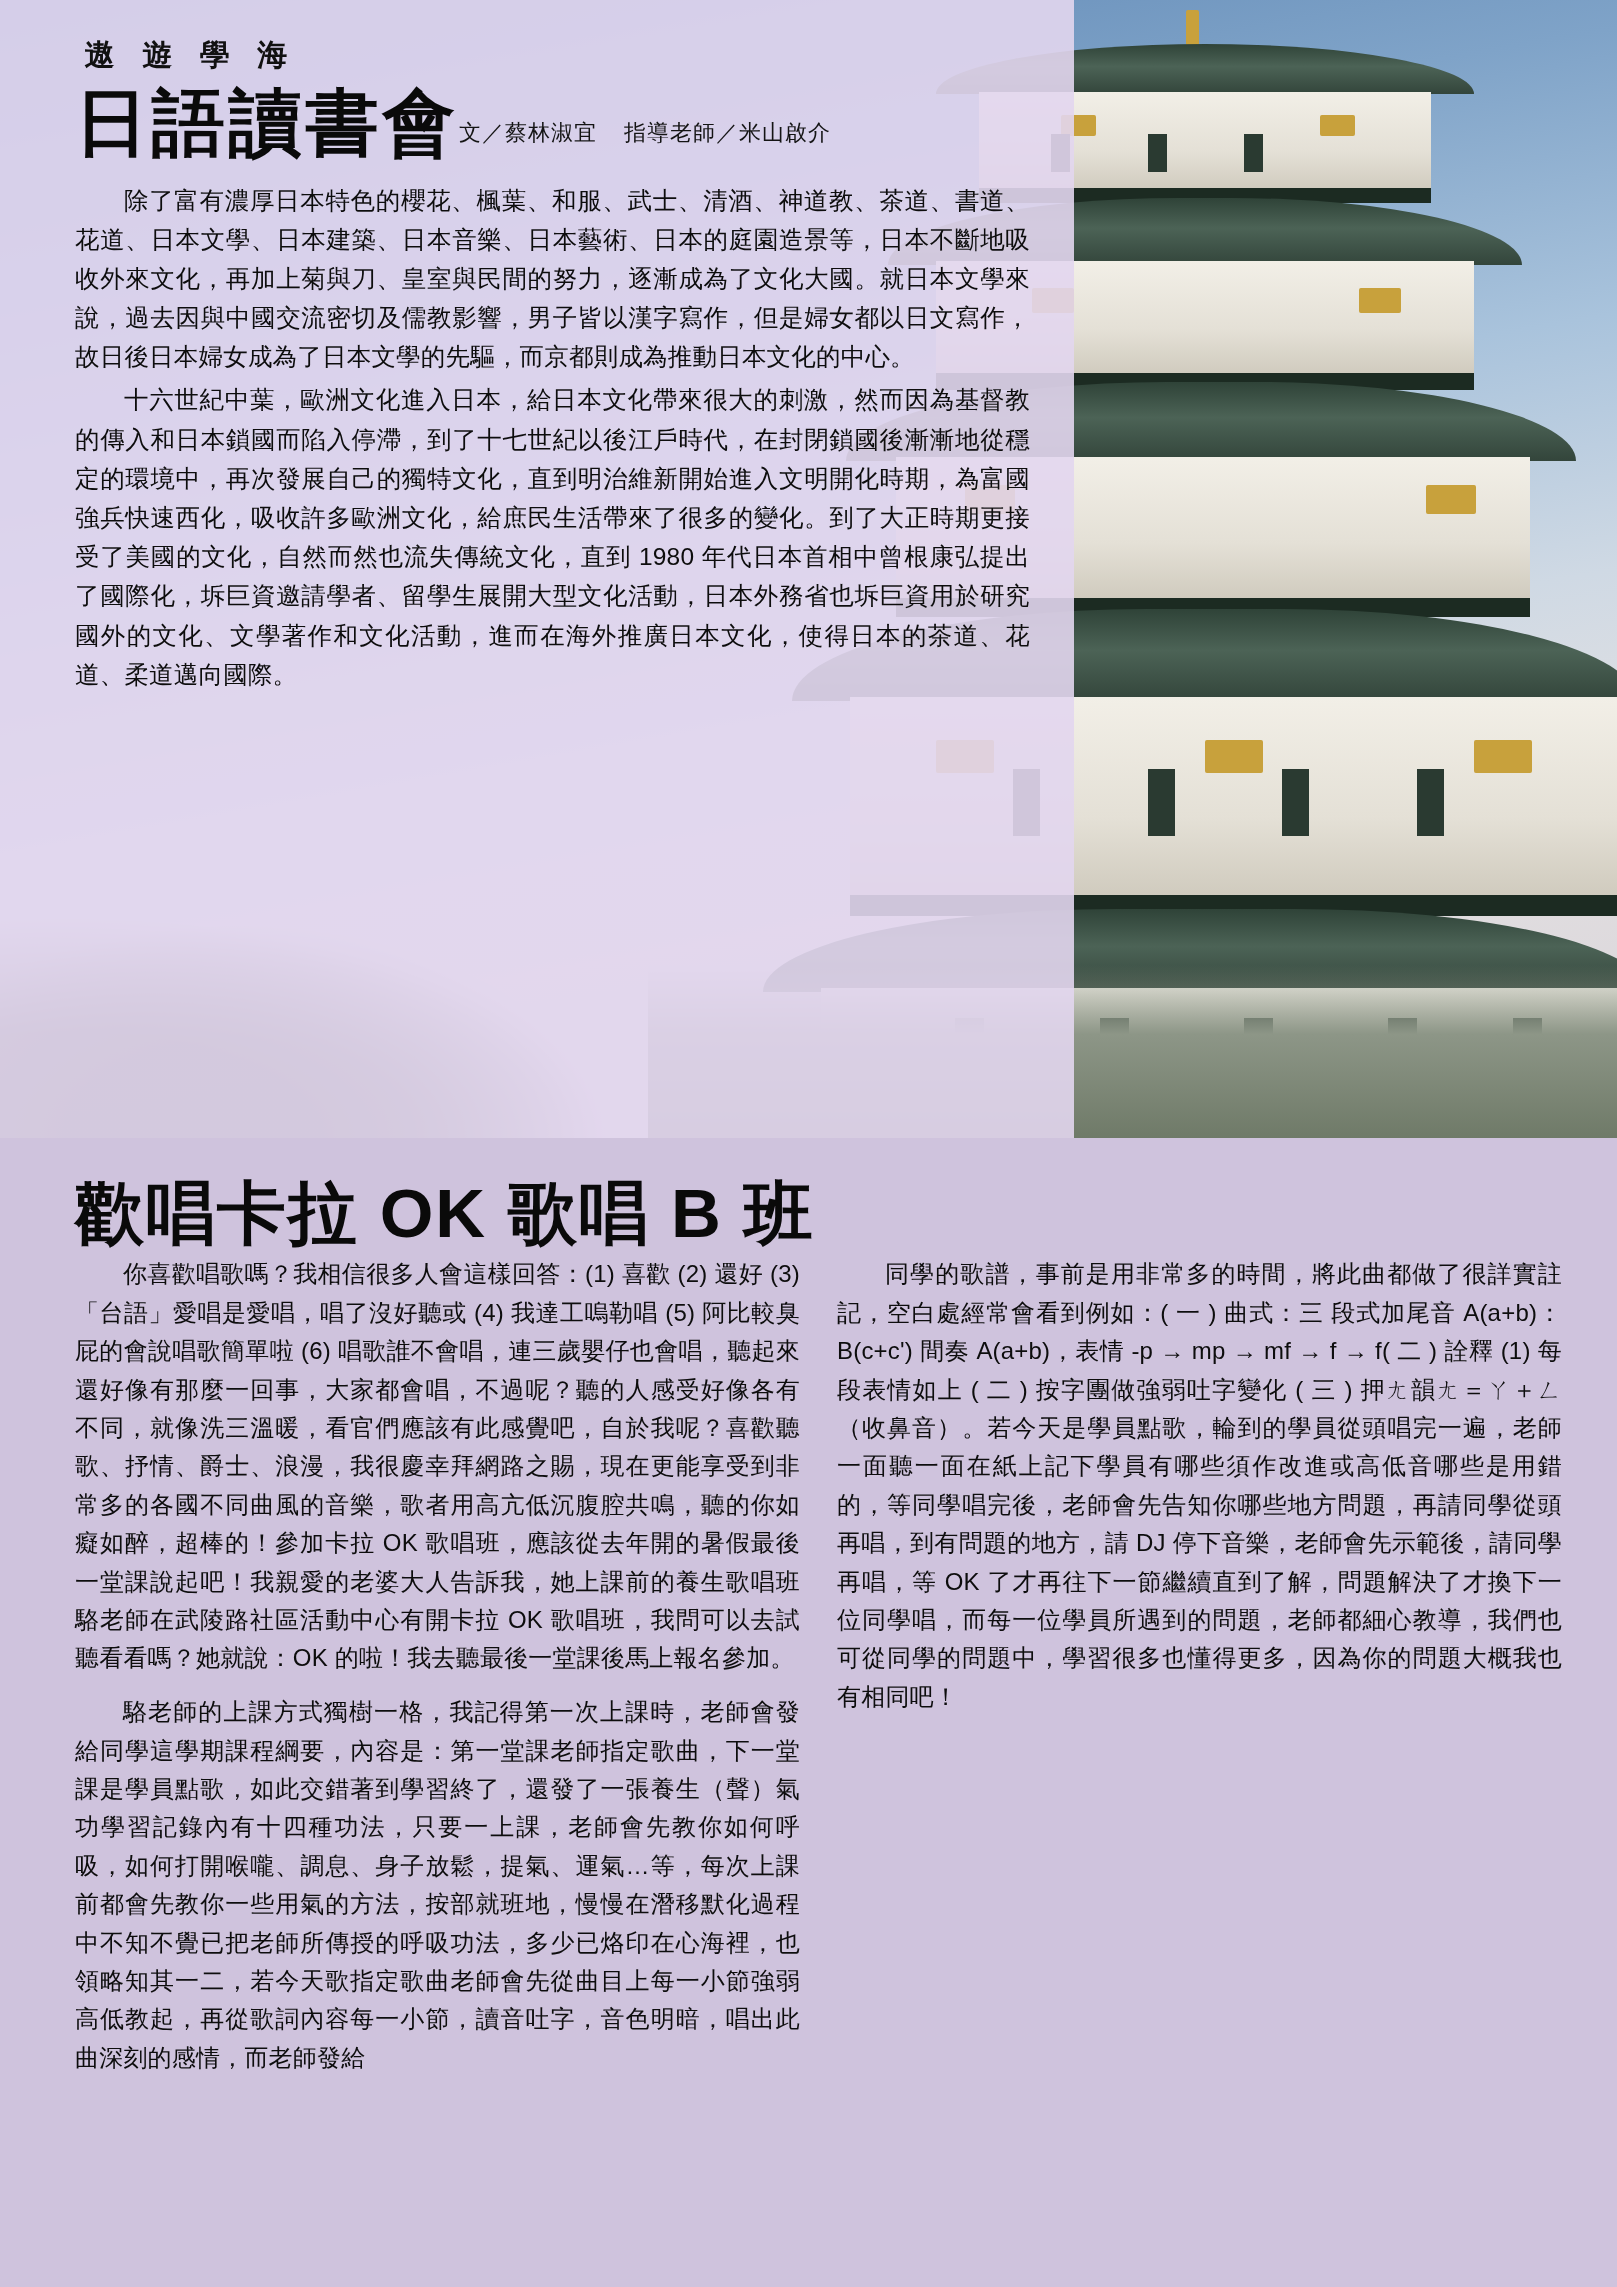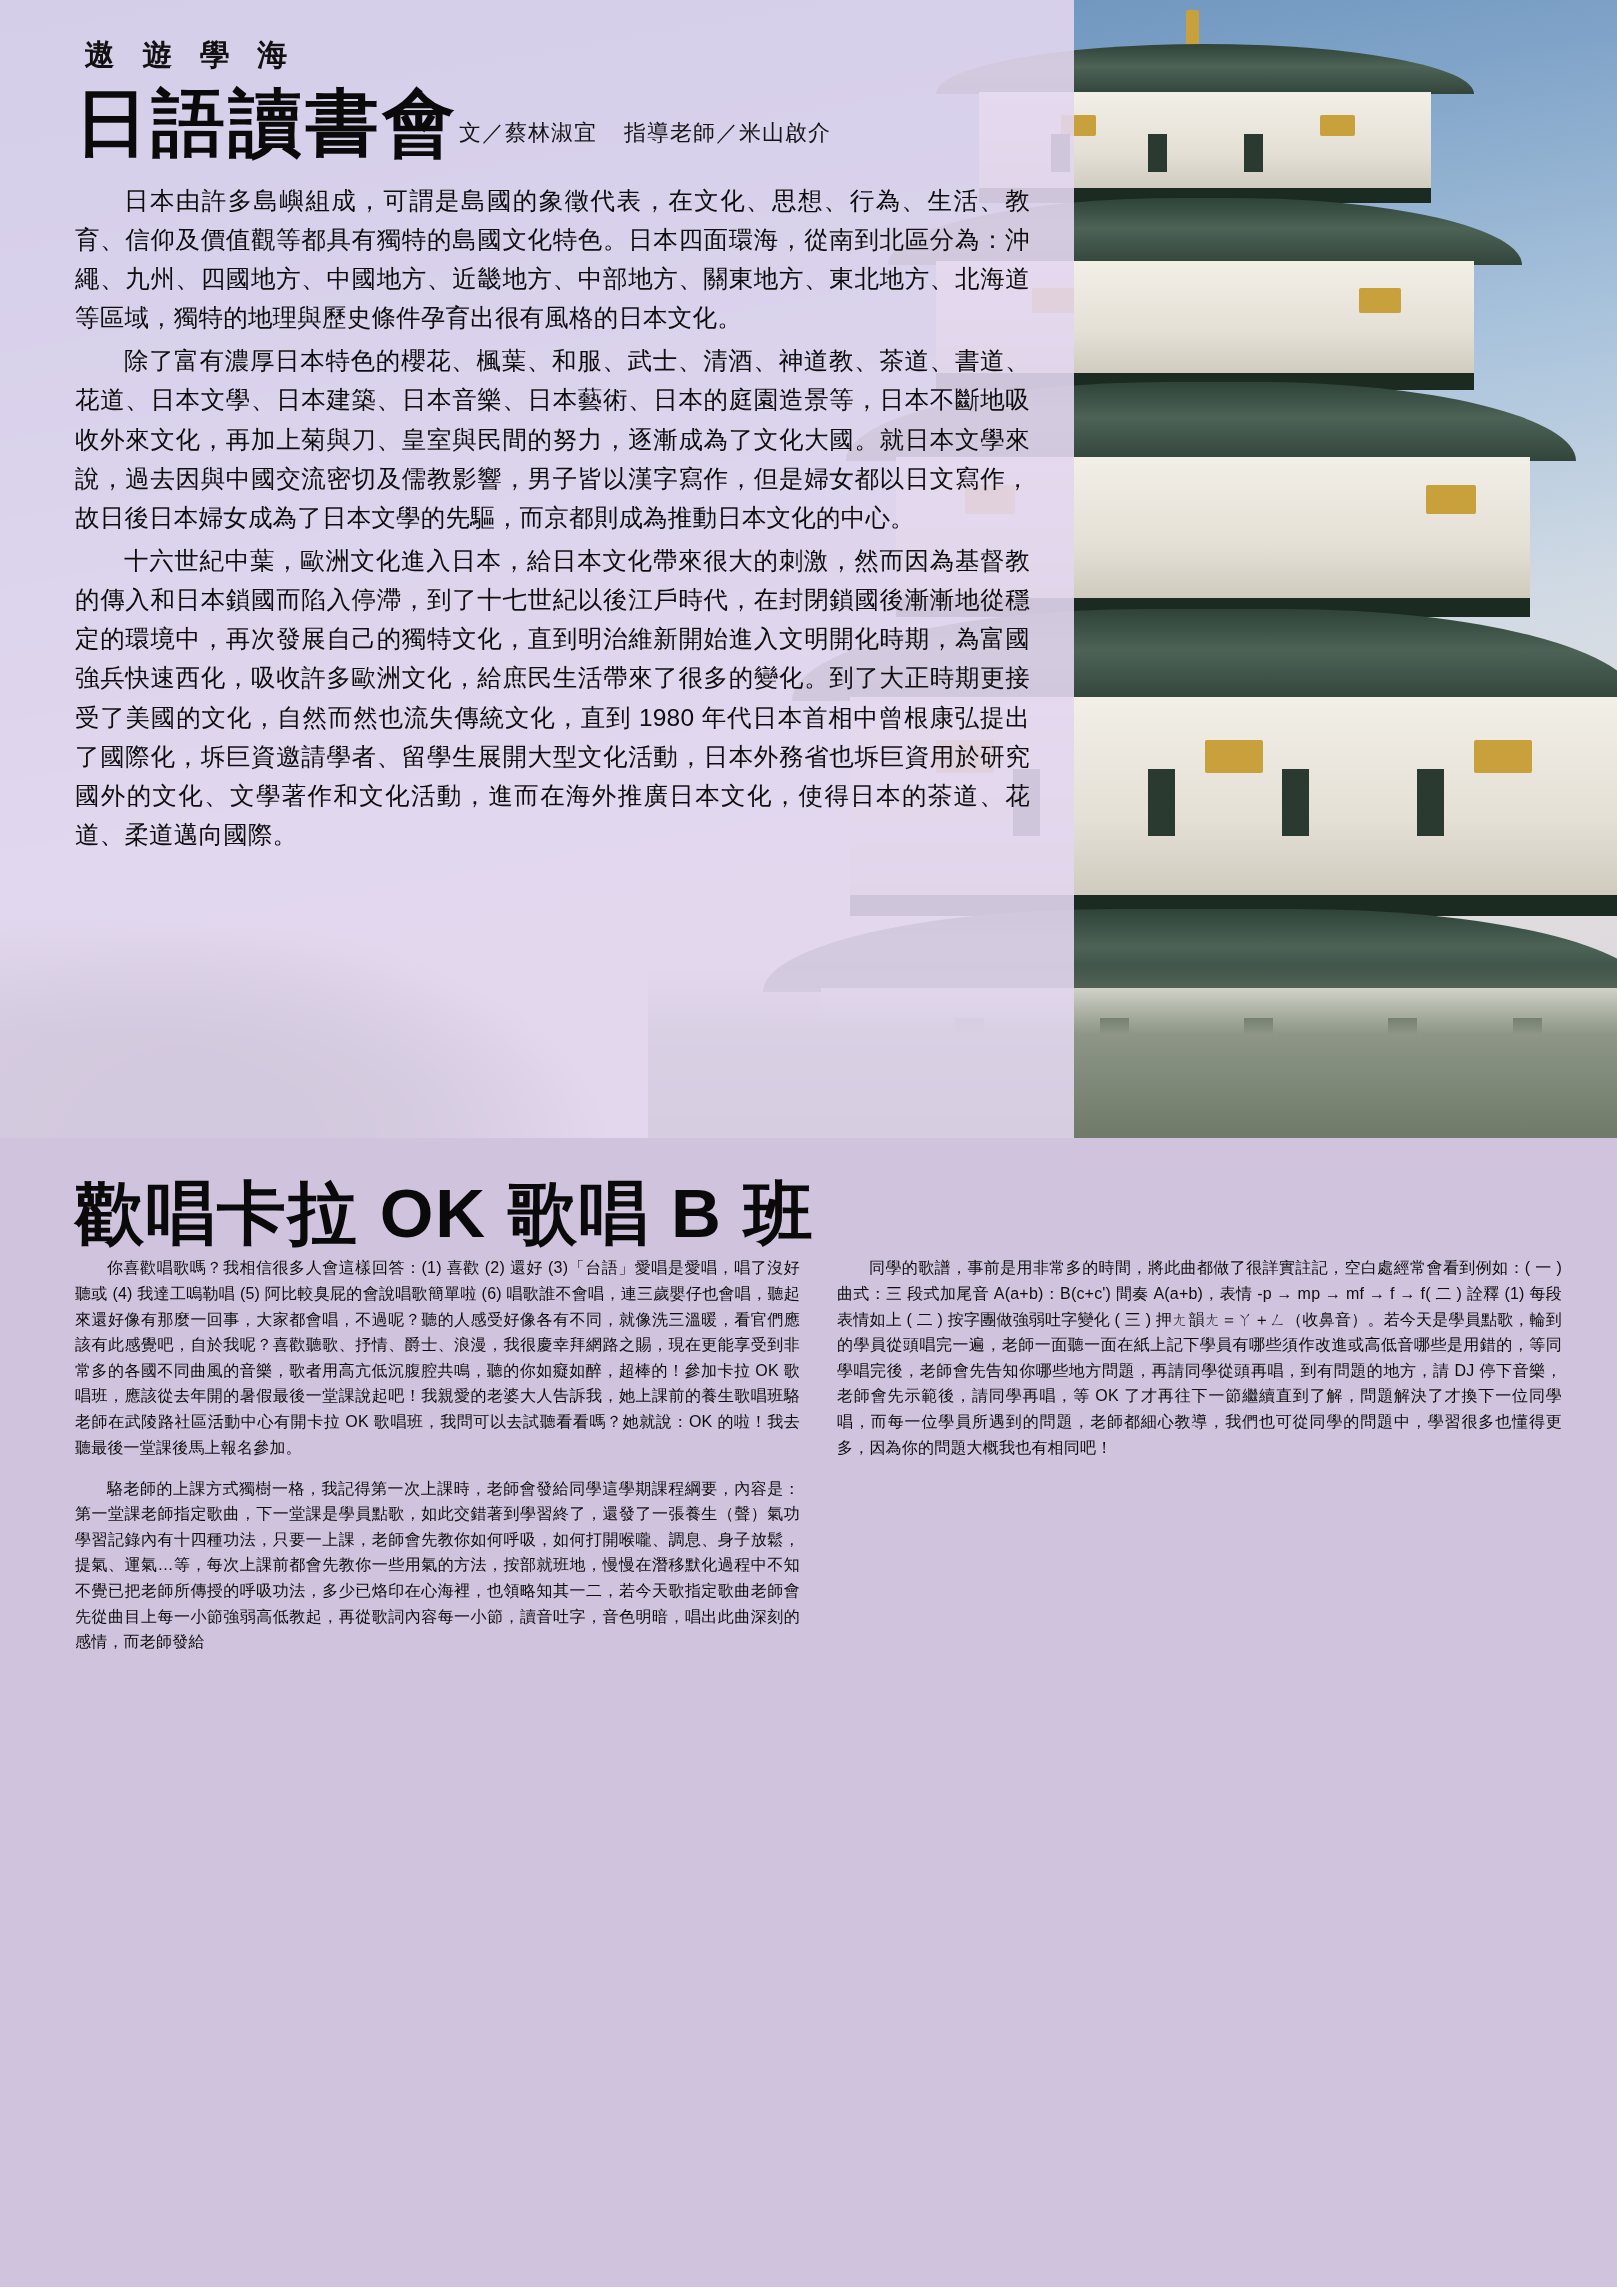--- a/index.html
+++ b/index.html
@@ -152,21 +152,21 @@
   #columns {
     display: flex;
     gap: 37px;
     align-items: flex-start;
   }
   .column {
     width: 725px;
     flex: 0 0 725px;
   }
   .column .body-p {
-    font-size: 16px;
+    font-size: 24px;
     line-height: 1.60;
   }
   .column .body-p + .body-p { margin-top: 15.4px; }
 </style>
 </head>
 <body>
 
 <div id="top-section">
 
   <div id="photo-sky"></div>
@@ -225,21 +225,20 @@
     <div id="kicker">遨 遊 學 海</div>
 
     <div id="title-row">
       <div id="main-title">日語讀書會</div>
       <div id="byline-one">
         <span>文／</span><span>蔡林淑宜</span><span class="sep"></span><span>指導老師／</span><span>米山啟介</span>
       </div>
     </div>
 
     <div id="article-one-body" style="margin-top:17.3px;">
-      <p class="body-p">日本由許多島嶼組成，可謂是島國的象徵代表，在文化、思想、行為、生活、教育、信仰及價值觀等都具有獨特的島國文化特色。日本四面環海，從南到北區分為：沖繩、九州、四國地方、中國地方、近畿地方、中部地方、關東地方、東北地方、北海道等區域，獨特的地理與歷史條件孕育出很有風格的日本文化。</p>
       <p class="body-p">除了富有濃厚日本特色的櫻花、楓葉、和服、武士、清酒、神道教、茶道、書道、花道、日本文學、日本建築、日本音樂、日本藝術、日本的庭園造景等，日本不斷地吸收外來文化，再加上菊與刀、皇室與民間的努力，逐漸成為了文化大國。就日本文學來說，過去因與中國交流密切及儒教影響，男子皆以漢字寫作，但是婦女都以日文寫作，故日後日本婦女成為了日本文學的先驅，而京都則成為推動日本文化的中心。</p>
       <p class="body-p">十六世紀中葉，歐洲文化進入日本，給日本文化帶來很大的刺激，然而因為基督教的傳入和日本鎖國而陷入停滯，到了十七世紀以後江戶時代，在封閉鎖國後漸漸地從穩定的環境中，再次發展自己的獨特文化，直到明治維新開始進入文明開化時期，為富國強兵快速西化，吸收許多歐洲文化，給庶民生活帶來了很多的變化。到了大正時期更接受了美國的文化，自然而然也流失傳統文化，直到 1980 年代日本首相中曾根康弘提出了國際化，坼巨資邀請學者、留學生展開大型文化活動，日本外務省也坼巨資用於研究國外的文化、文學著作和文化活動，進而在海外推廣日本文化，使得日本的茶道、花道、柔道邁向國際。</p>
     </div>
   </div>
 </div>
 
 <div id="bottom-section">
   <div id="title-two">歡唱卡拉 OK 歌唱 B 班</div>
 
   <div id="columns">

